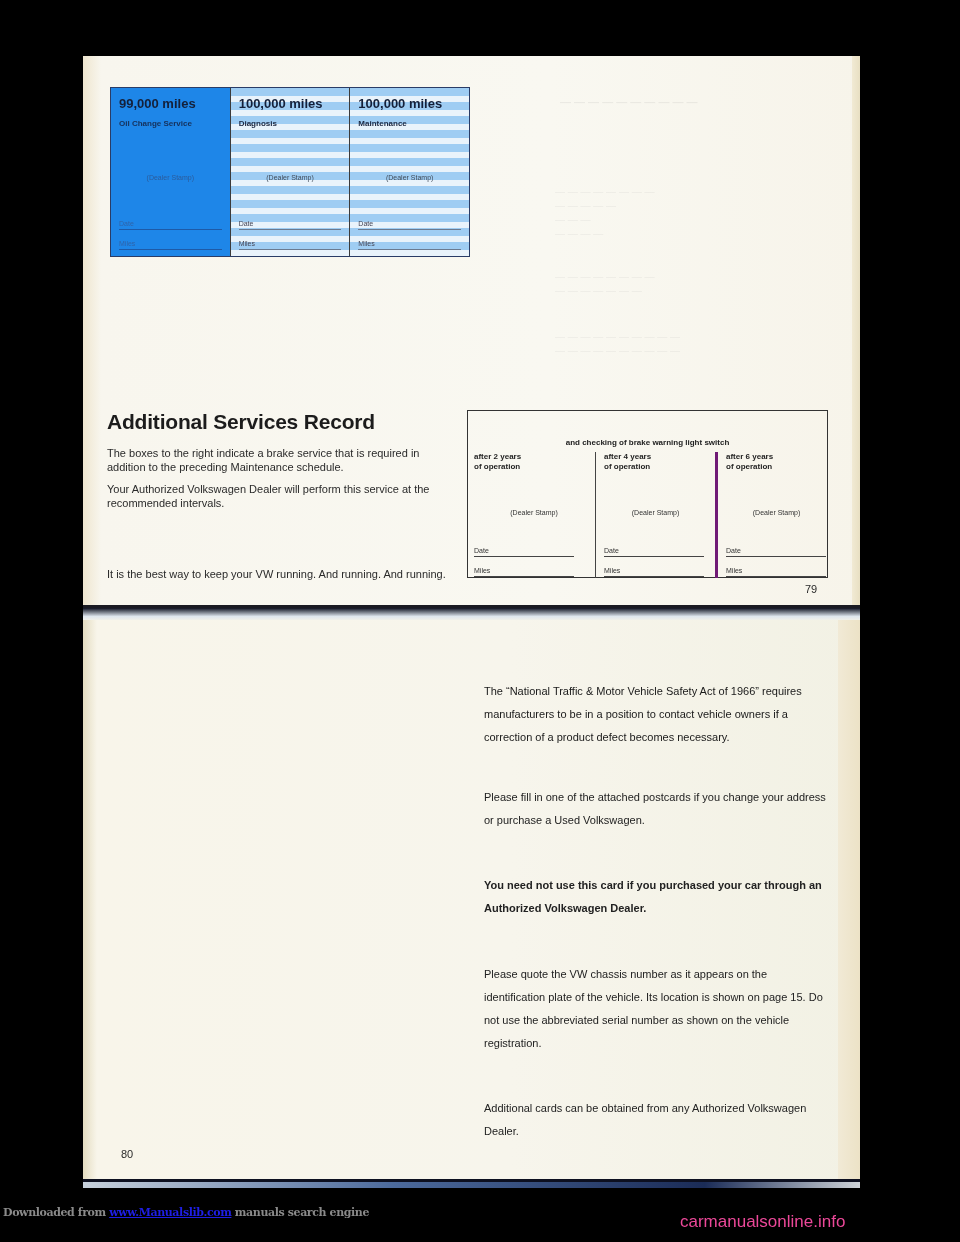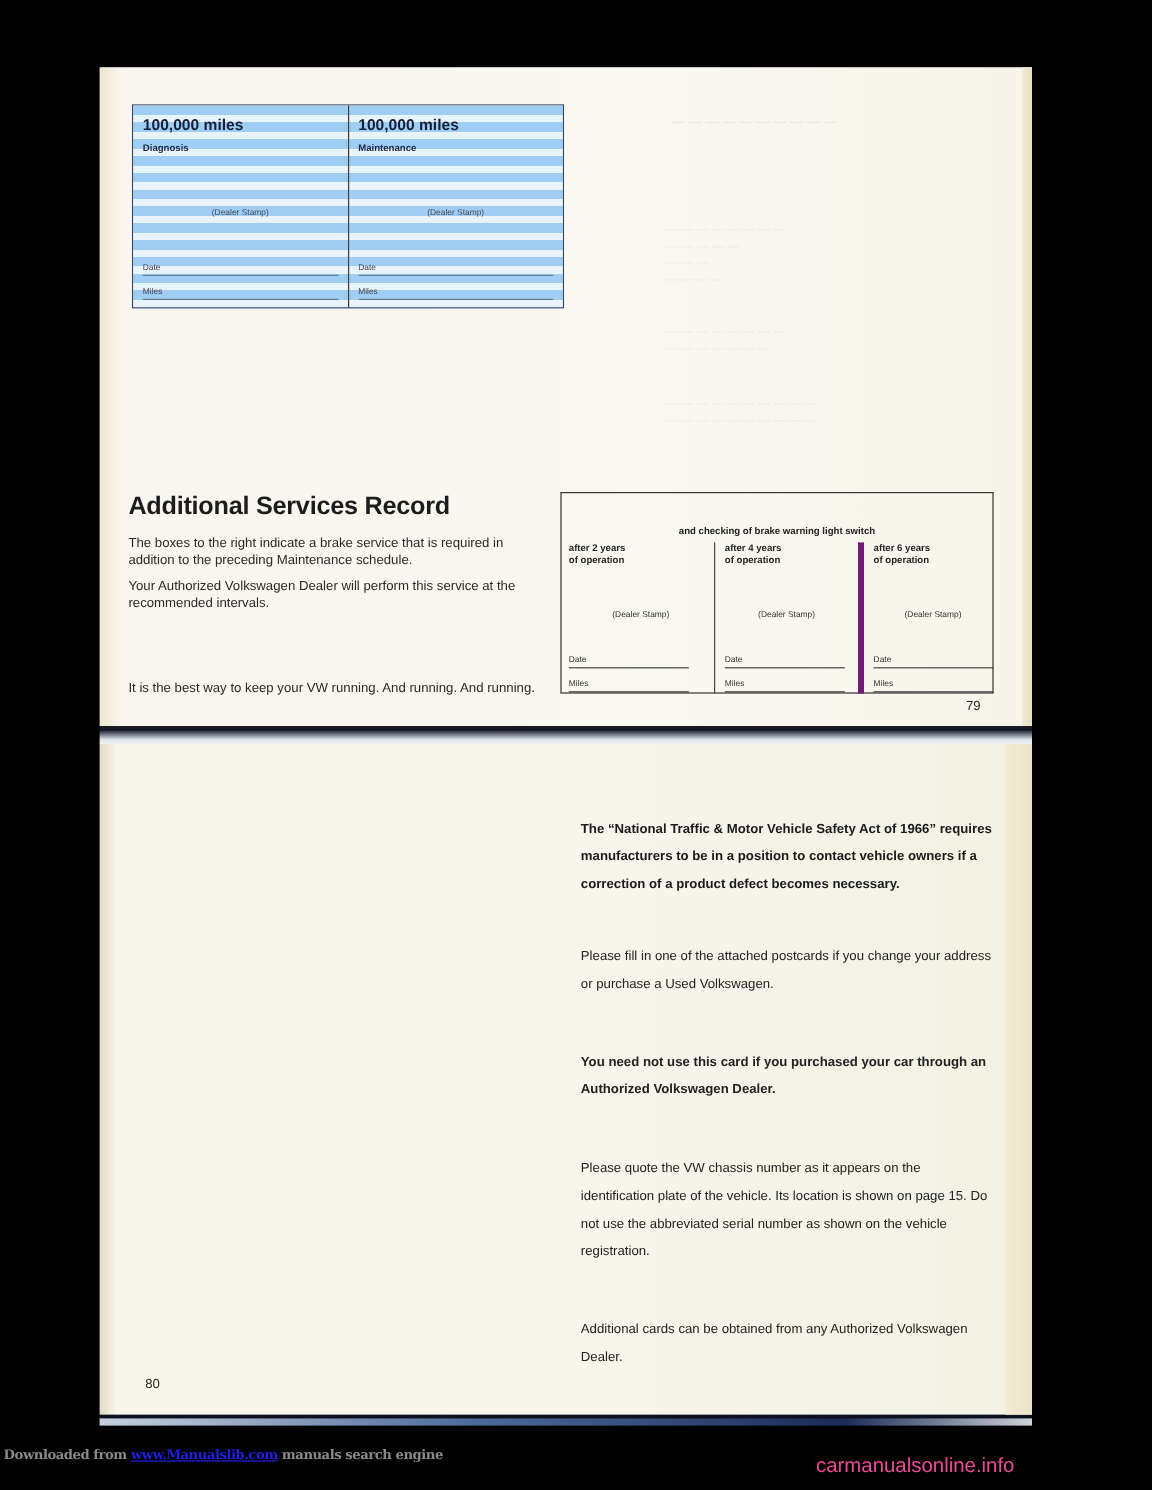--- a/index.html
+++ b/index.html
@@ -46,36 +46,36 @@
   .asr-p2 { top: 482px; }
   .asr-p3 { top: 530px; margin-top: 37px; }
 
   
   .brake-box { position: absolute; left: 467px; top: 410px; width: 361px; height: 168px; border: 1px solid #333; }
   .brake-title { position: absolute; left: 0; right: 0; top: 9px; text-align: center; font-size: 14px; font-weight: bold; color: #1b1b1b; }
   .brake-sub { position: absolute; left: 0; right: 0; top: 27px; text-align: center; font-size: 8px; font-weight: bold; color: #222; }
   .brake-col { position: absolute; top: 41px; width: 120px; height: 126px; }
   .brake-col.c1 { left: 6px; }
   .brake-col.c2 { left: 127px; border-left: 1px solid #444; padding-left: 0; }
-  .brake-col.c3 { left: 247px; border-left: 5px solid #701a75; }
+  .brake-col.c3 { left: 247px; border-left: 3px solid #701a75; }
   .brake-interval { position: absolute; left: 0; top: 0; font-size: 8px; font-weight: bold; line-height: 10px; color: #1f1f1f; }
   .brake-col.c2 .brake-interval, .brake-col.c3 .brake-interval { left: 8px; }
   .brake-stamp { position: absolute; left: 0; right: 0; top: 57px; text-align: center; font-size: 7px; color: #333; }
   .brake-line { position: absolute; left: 0; width: 100px; font-size: 7px; color: #333; border-bottom: 1px solid #444; padding-bottom: 2px; }
   .brake-col.c2 .brake-line, .brake-col.c3 .brake-line { left: 8px; }
   .brake-line.date { top: 95px; }
   .brake-line.miles { top: 115px; }
 
   .page-num { position: absolute; font-size: 11px; color: #2a2a2a; }
   .pn-79 { left: 805px; top: 583px; }
   .pn-80 { left: 121px; top: 1148px; }
 
   
   .lower-para { position: absolute; left: 484px; width: 345px; font-size: 11px; line-height: 23px; color: #222; }
-  .lower-para.bold { font-weight: bold; color: #1a1a1a; }
+  .lower-para.bold { font-weight: normal; color: #1a1a1a; }
   .lp1 { top: 680px; }
   .lp2 { top: 786px; }
   .lp3 { top: 874px; font-weight: bold; }
   .lp4 { top: 963px; }
   .lp5 { top: 1097px; }
 
   
   .ghost { position: absolute; font-size: 10px; color: rgba(120,120,120,0.10); line-height: 14px; }
 
   
@@ -90,20 +90,27 @@
 <div class="gap-strip"></div>
 <div class="page page-bottom"></div>
 <div class="bottom-strip"></div>
 
 <div class="ghost" style="left:560px;top:95px;font-size:11px;font-weight:bold;">— — — — — — — — — —</div>
 <div class="ghost" style="left:555px;top:185px;">— — — — — — — —<br>— — — — —<br>— — —<br>— — — —</div>
 <div class="ghost" style="left:555px;top:270px;">— — — — — — — —<br>— — — — — — —</div>
 <div class="ghost" style="left:555px;top:330px;">— — — — — — — — — —<br>— — — — — — — — — —</div>
 
 <div class="svc-table">
+  <div class="svc-col solid">
+    <div class="svc-miles">99,000 miles</div>
+    <div class="svc-type">Oil Change Service</div>
+    <div class="svc-stamp">(Dealer Stamp)</div>
+    <div class="svc-line date">Date</div>
+    <div class="svc-line miles">Miles</div>
+  </div>
   <div class="svc-col striped">
     <div class="svc-miles">100,000 miles</div>
     <div class="svc-type">Diagnosis</div>
     <div class="svc-stamp">(Dealer Stamp)</div>
     <div class="svc-line date">Date</div>
     <div class="svc-line miles">Miles</div>
   </div>
   <div class="svc-col striped">
     <div class="svc-miles">100,000 miles</div>
     <div class="svc-type">Maintenance</div>

